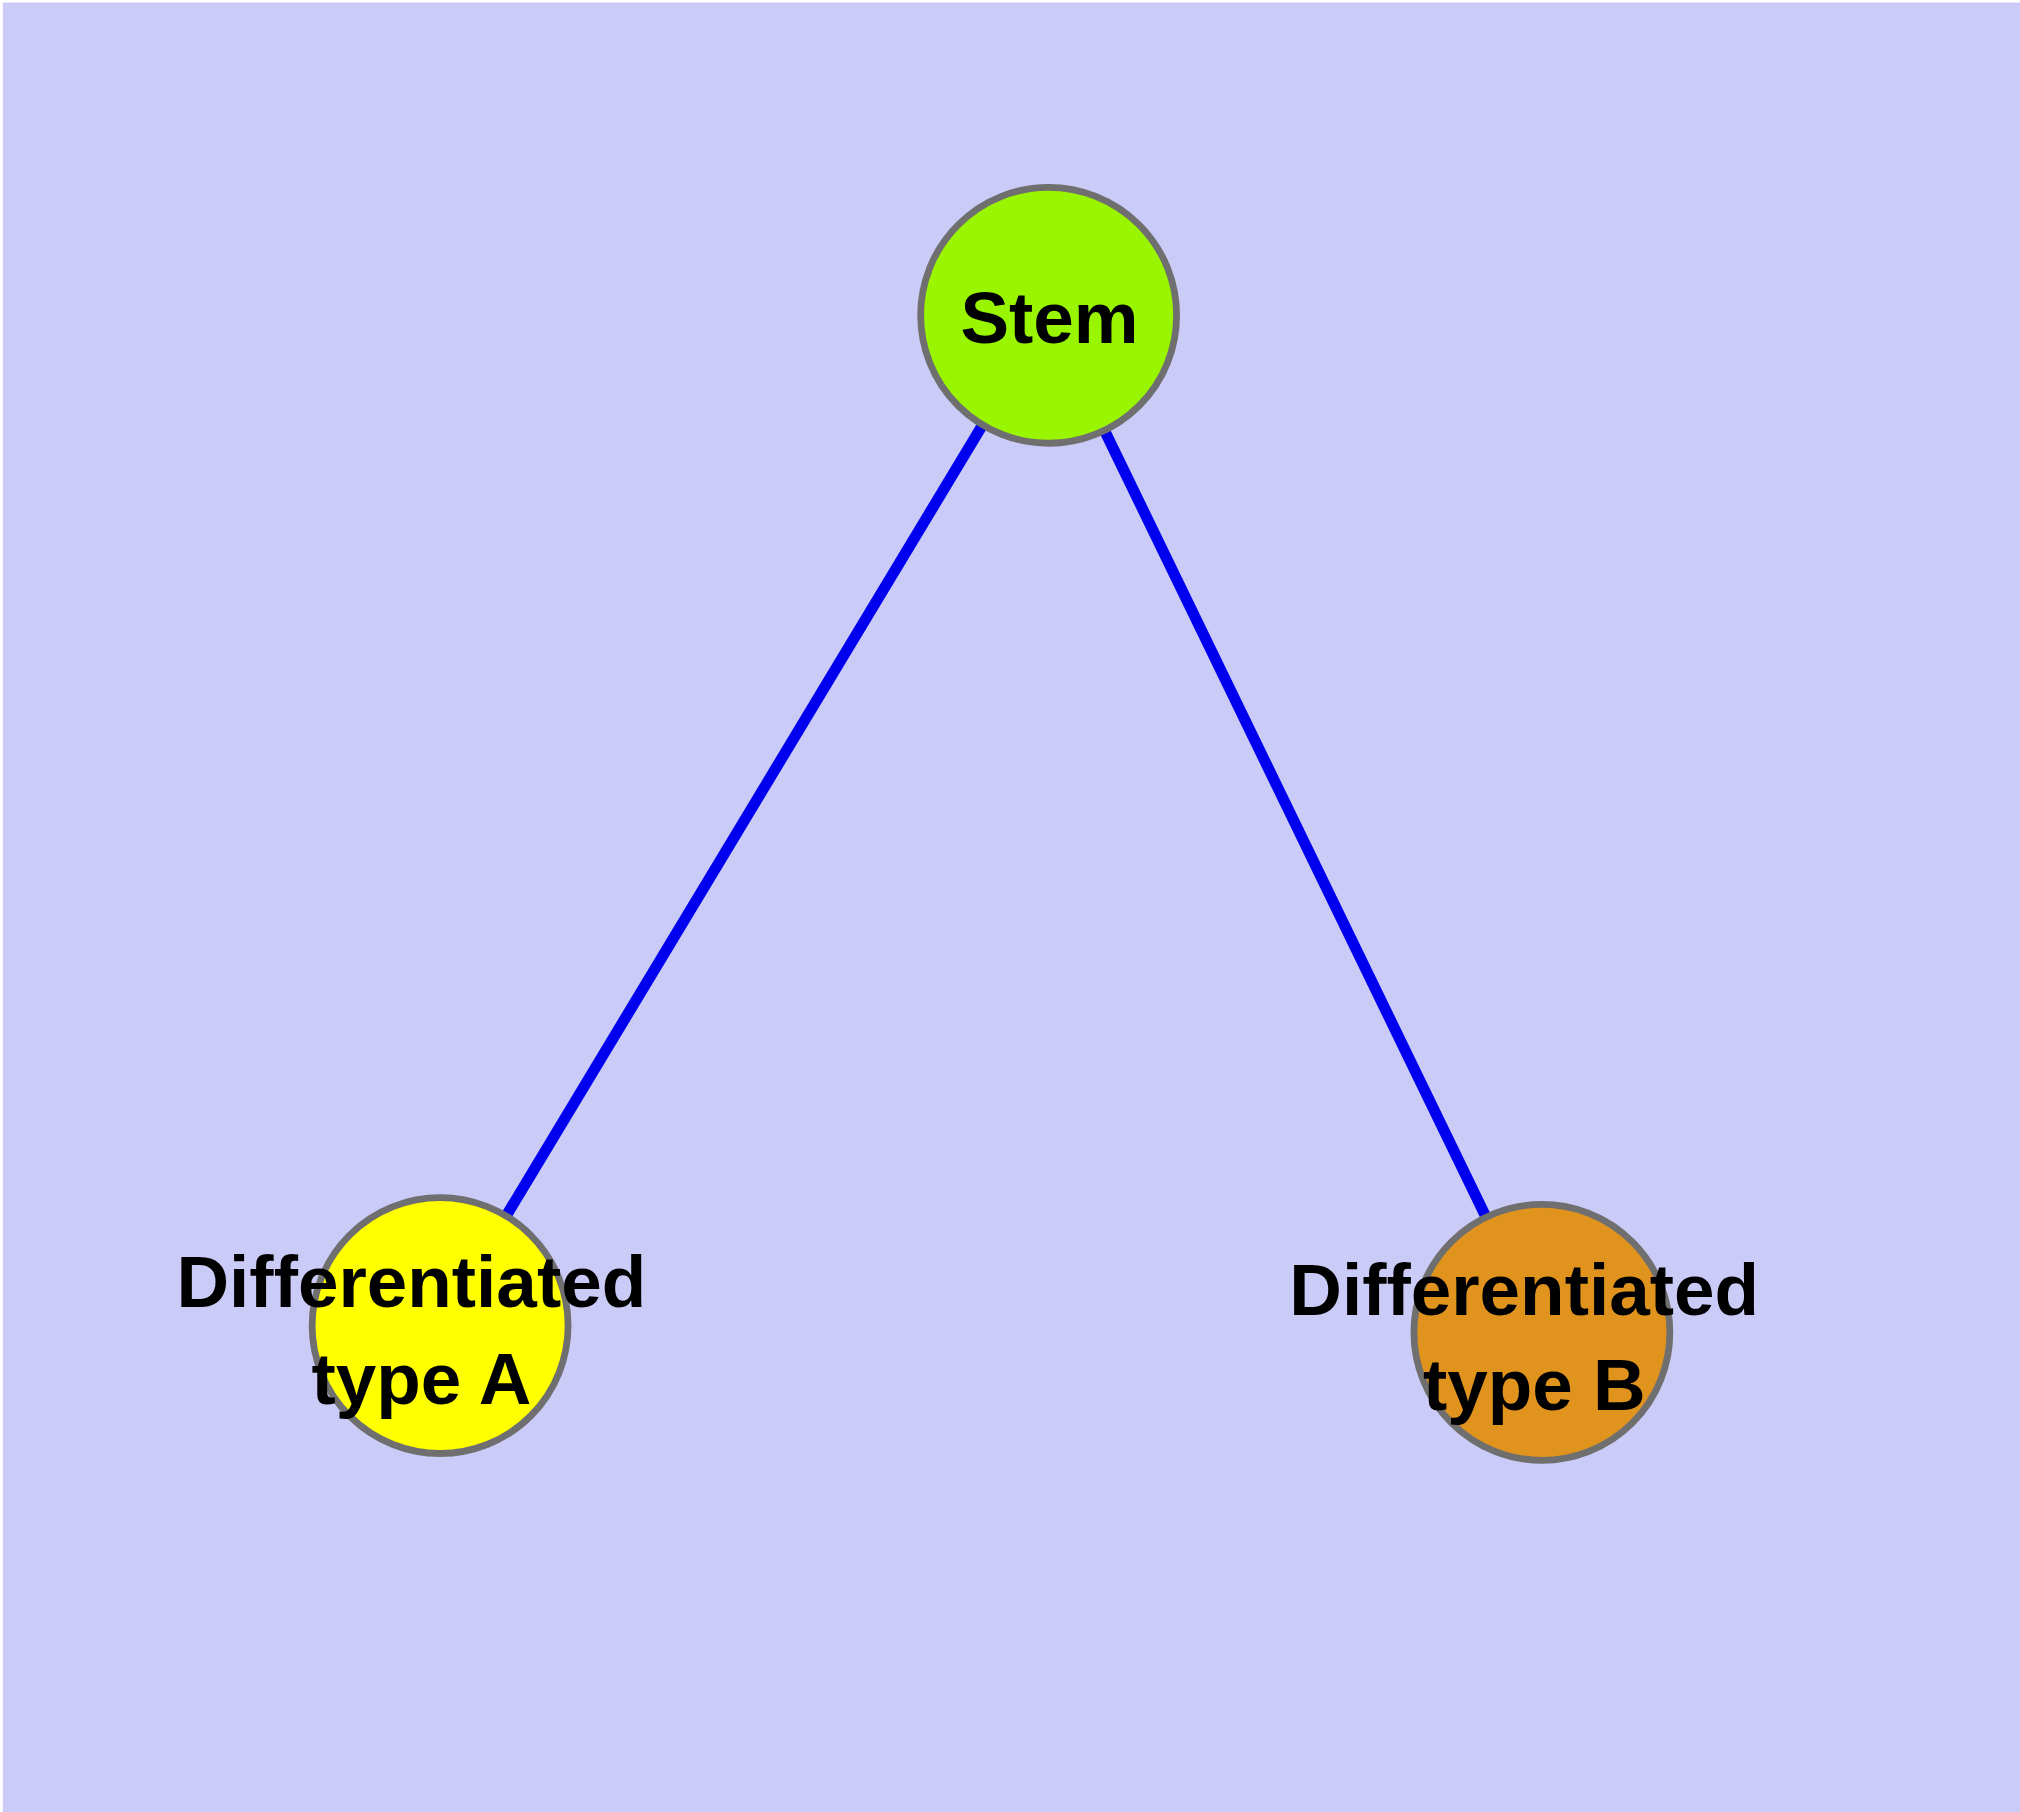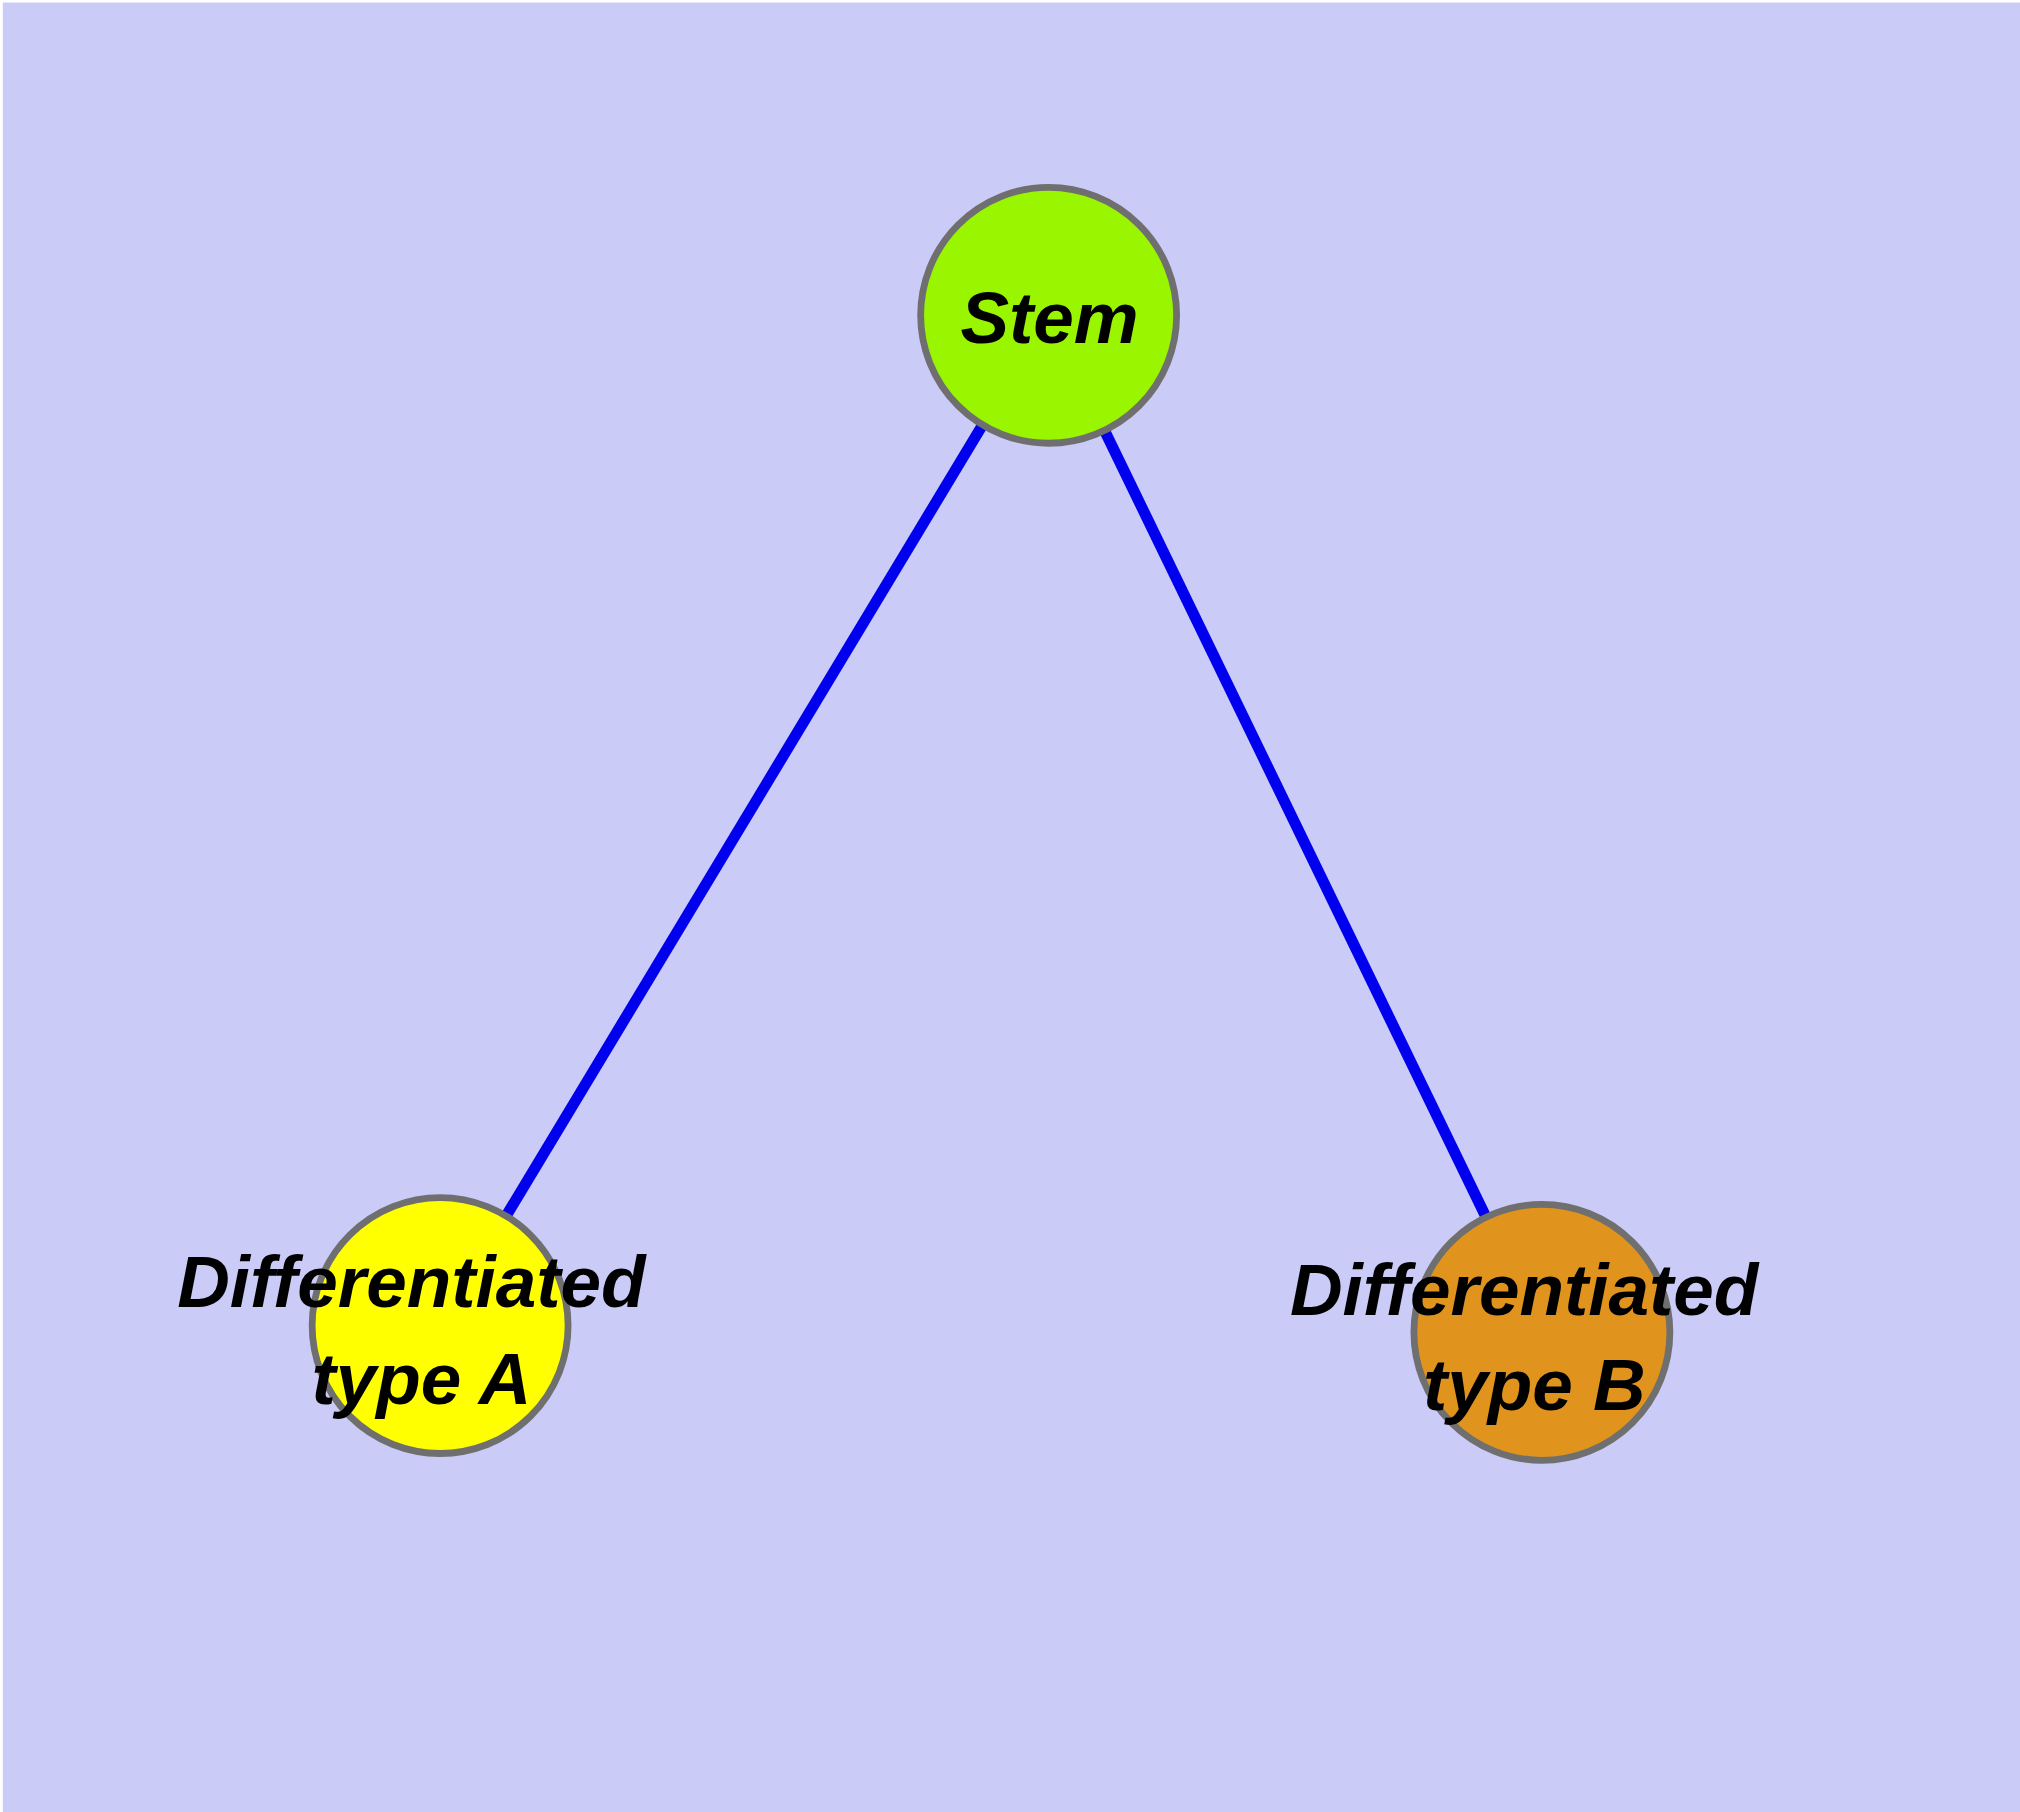--- a/index.html
+++ b/index.html
@@ -8,21 +8,20 @@
     background: #ffffff;
     width: 2021px;
     height: 1812px;
     overflow: hidden;
     font-family: "Liberation Sans", sans-serif;
   }
   .stage {
     position: relative;
     width: 2021px;
     height: 1812px;
-    font-style: italic;
   }
   svg.graph {
     display: block;
     width: 2021px;
     height: 1812px;
   }
   .edge {
     stroke-width: 13;
     stroke-linecap: butt;
     fill: none;

